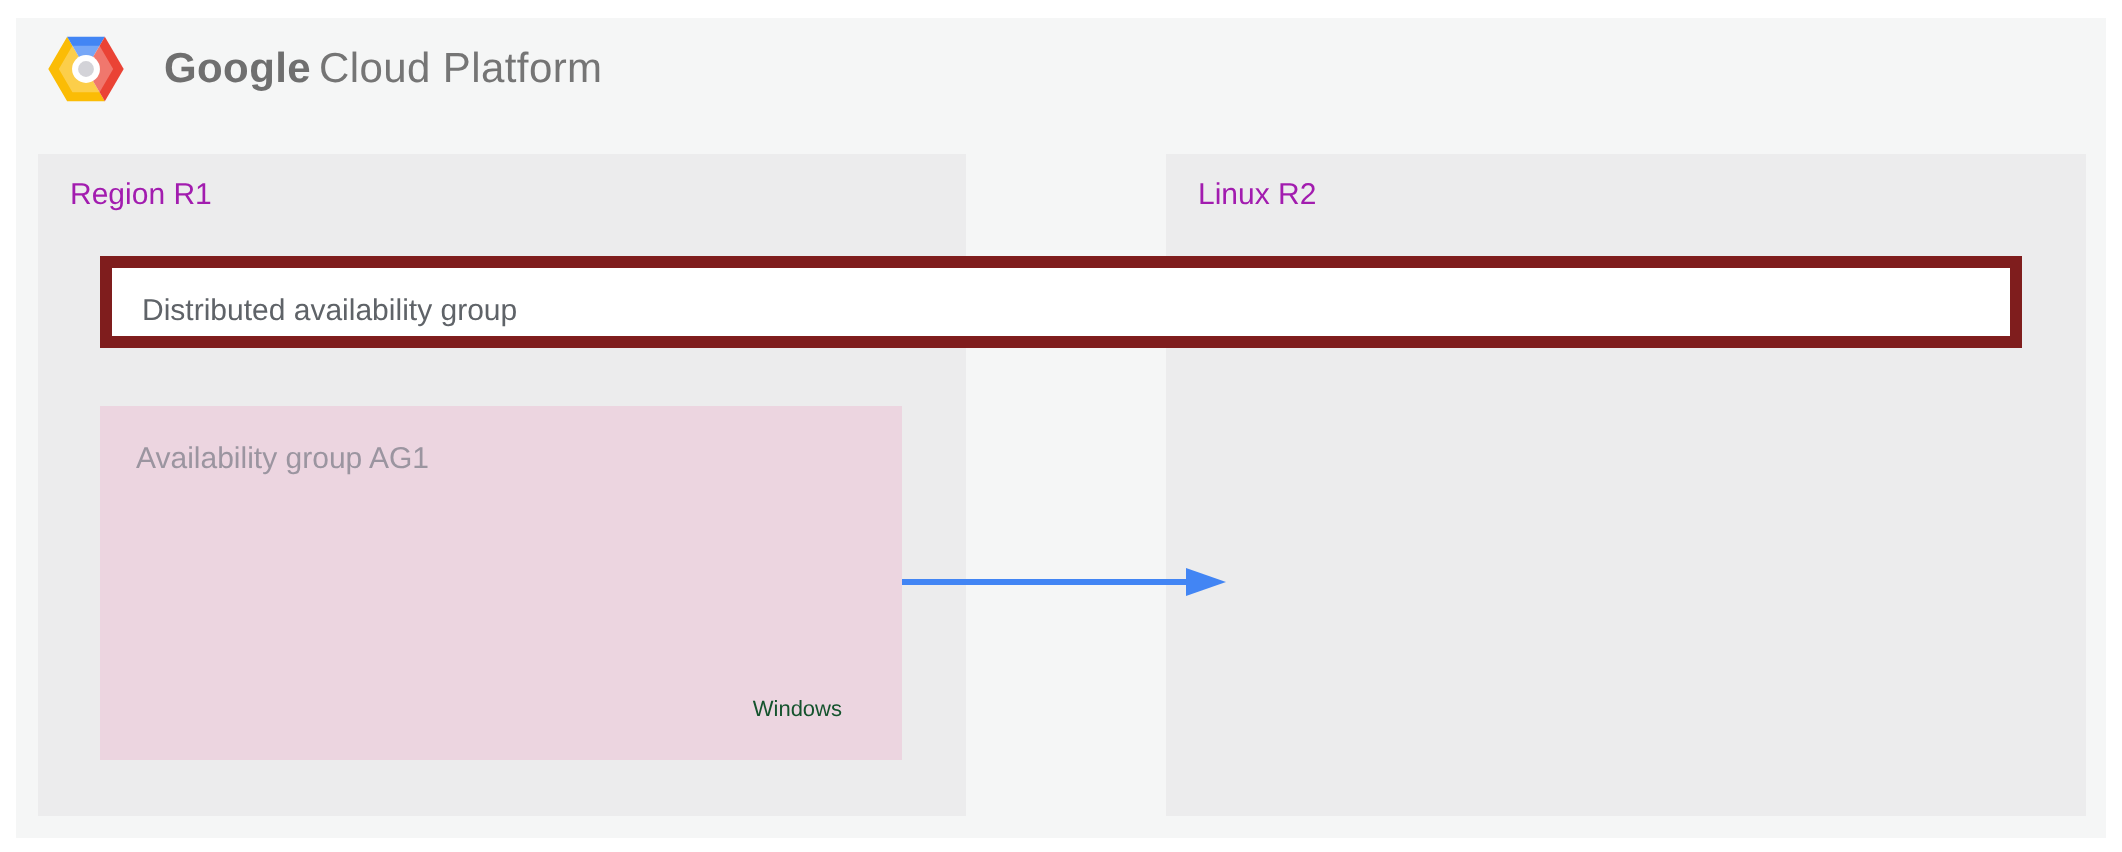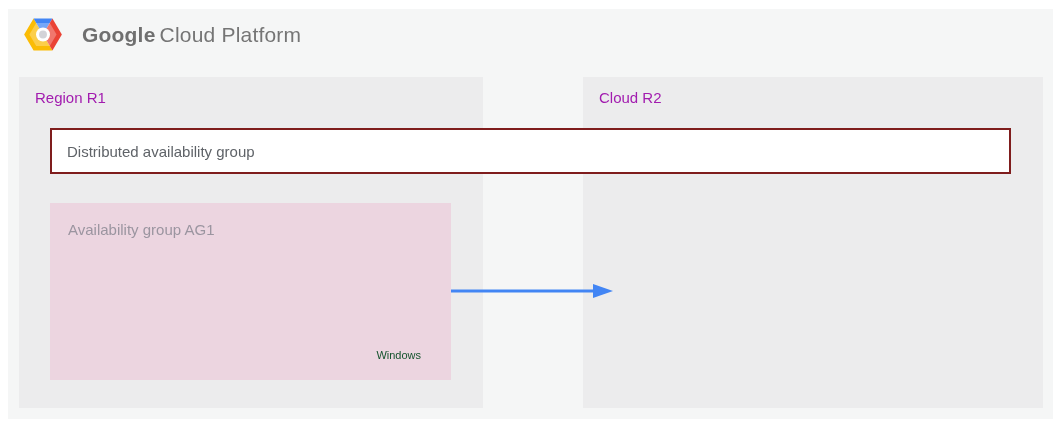--- a/index.html
+++ b/index.html
@@ -27,21 +27,21 @@
   .region { position: absolute; top: 68px; height: 331px; background: #ececed; }
   .region-r1 { left: 11px; width: 464px; }
   .region-r2 { left: 575px; width: 460px; }
   .region-label {
     position: absolute; left: 16px; top: 12px;
     font-size: 15px; color: #a21caf;
   }
   
   .dag-box {
     position: absolute; left: 42px; top: 119px; width: 961px; height: 46px;
-    background: #ffffff; border: 2px solid #7f1d1d;
+    background: #ffffff; border: 6px solid #7f1d1d;
   }
   .dag-label {
     position: absolute; left: 15px; top: 0; line-height: 44px;
     font-size: 15px; color: #5f6368;
   }
   
   .ag-box { position: absolute; top: 194px; width: 401px; height: 177px; background: #ecd5e0; }
   .ag-1 { left: 42px; }
   .ag-2 { left: 604px; }
   .ag-label {
@@ -72,21 +72,21 @@
       <div class="brand-text">
         <span class="brand-google">Google</span><span class="brand-suffix">Cloud Platform</span>
       </div>
     </div>
 
     <div class="region region-r1">
       <div class="region-label">Region R1</div>
     </div>
 
     <div class="region region-r2">
-      <div class="region-label">Cloud R2</div>
+      <div class="region-label">Linux R2</div>
     </div>
 
     <div class="dag-box">
       <div class="dag-label">Distributed availability group</div>
     </div>
 
     <div class="ag-box ag-1">
       <div class="ag-label">Availability group AG1</div>
       <div class="os-label os-right">Windows</div>
     </div>

